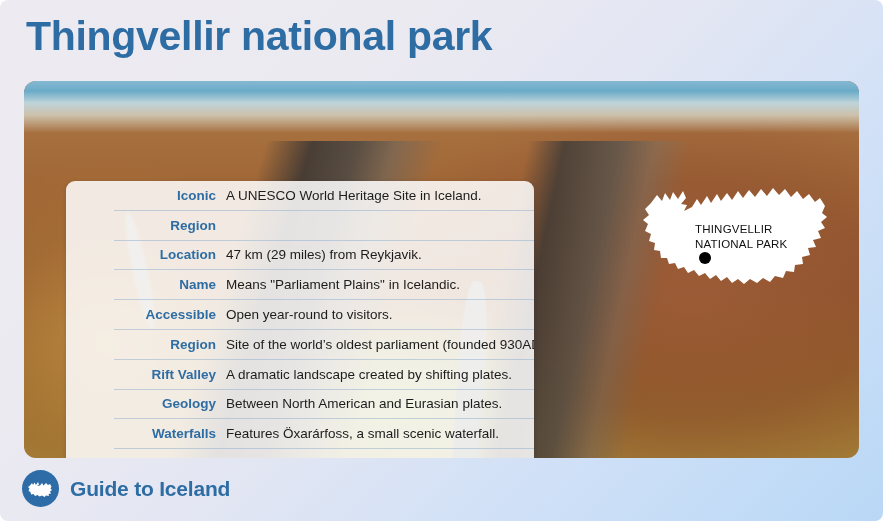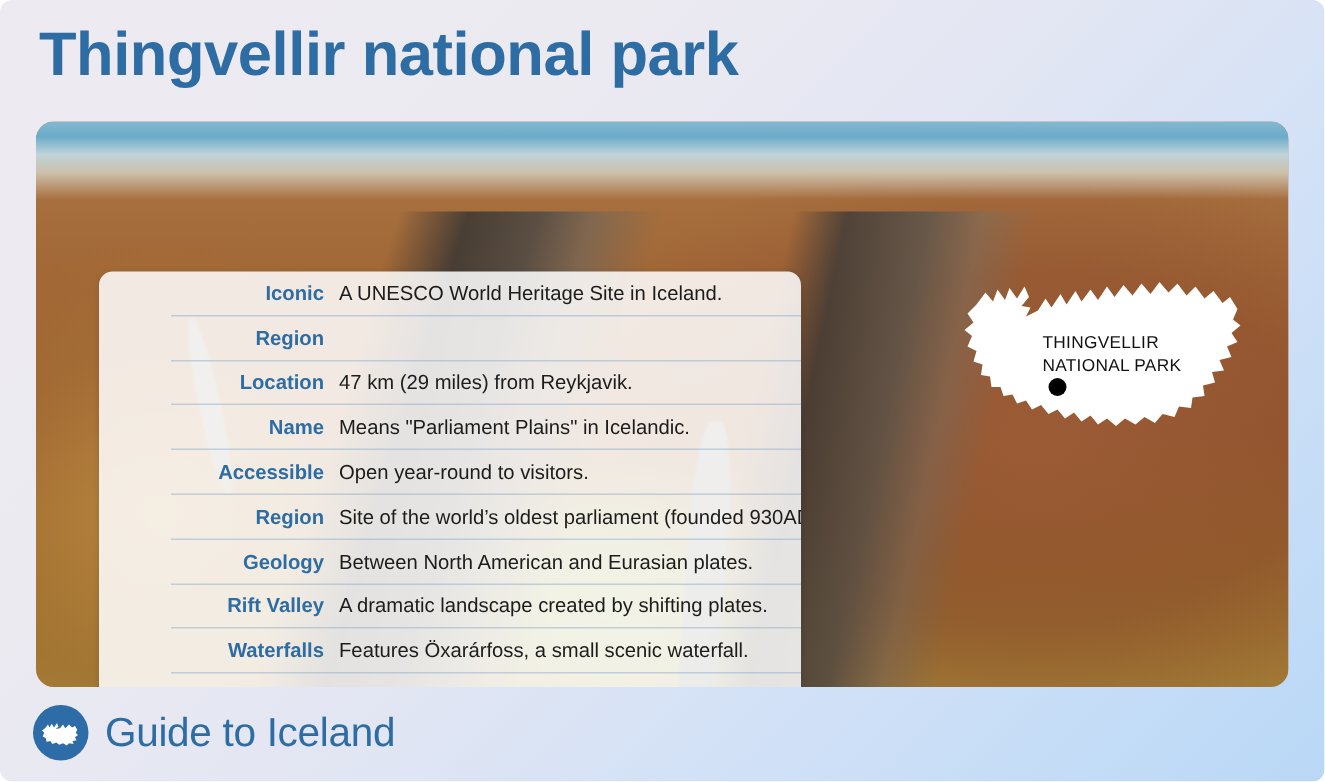--- a/index.html
+++ b/index.html
@@ -201,22 +201,22 @@
     width: 37px;
     height: 37px;
     border-radius: 50%;
     background: #2e6ca8;
     display: flex;
     align-items: center;
     justify-content: center;
   }
   .logo-circle svg { width: 25px; height: 18px; display: block; }
   .footer-text {
-    font-size: 27px;
-    font-weight: normal;
+    font-size: 21px;
+    font-weight: bold;
     color: #2e6da4;
     letter-spacing: -0.2px;
     text-align: center;
   }
 </style>
 </head>
 <body>
 
 <div class="page">
 
@@ -265,26 +265,26 @@
       </div>
       <div class="row">
         <div class="row-label">Accessible</div>
         <div class="row-value">Open year-round to visitors.</div>
       </div>
       <div class="row">
         <div class="row-label">Region</div>
         <div class="row-value">Site of the world’s oldest parliament (founded 930AD).</div>
       </div>
       <div class="row">
+        <div class="row-label">Rift Valley</div>
+        <div class="row-value">A dramatic landscape created by shifting plates.</div>
+      </div>
+      <div class="row">
         <div class="row-label">Geology</div>
         <div class="row-value">Between North American and Eurasian plates.</div>
-      </div>
-      <div class="row">
-        <div class="row-label">Rift Valley</div>
-        <div class="row-value">A dramatic landscape created by shifting plates.</div>
       </div>
       <div class="row">
         <div class="row-label">Waterfalls</div>
         <div class="row-value">Features Öxarárfoss, a small scenic waterfall.</div>
       </div>
       <div class="row">
         <div class="row-label">Viewing</div>
         <div class="row-value">Walking paths with panoramic views.</div>
       </div>
 

